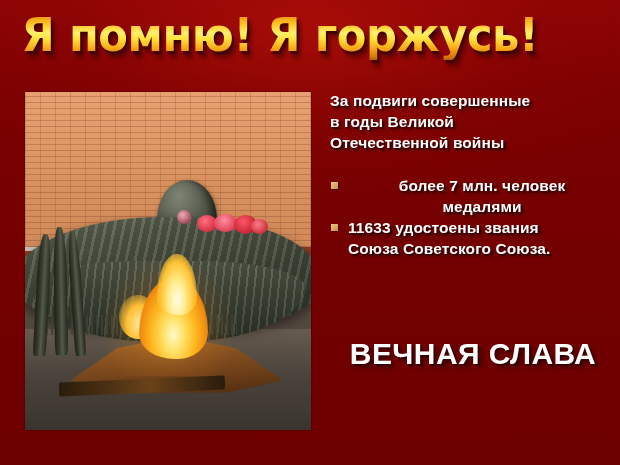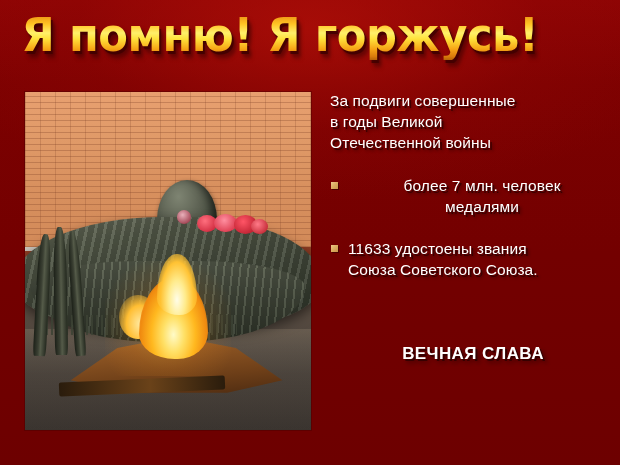--- a/index.html
+++ b/index.html
@@ -169,42 +169,42 @@
     background:radial-gradient(ellipse at 50% 58%, rgba(255,190,60,.30) 0%, rgba(255,150,30,.12) 45%, rgba(255,120,0,0) 78%);
   }
 
   
   #textcol{
     position:absolute;left:330px;top:90px;width:286px;
   }
   .para{
     position:relative;
     color:#ffffff;
-    font-weight:normal;
+    font-weight:bold;
     font-size:15.5px;
     line-height:21px;
     letter-spacing:.1px;
     text-shadow:2px 2px 0 rgba(40,0,0,.70), 3px 3px 3px rgba(20,0,0,.45);
   }
   .bulleted{padding-left:18px;}
   .bullet-sq{
     position:absolute;left:1px;top:7px;width:7px;height:7px;
     background:linear-gradient(135deg,#efc98c 0%,#dcae63 45%,#c9954a 100%);
     box-shadow:1px 1px 0 rgba(40,0,0,.55);
   }
   #p1{margin:0;}
   #p2{margin-top:22px;text-align:center;}
-  #p3{margin-top:21px;}
+  #p3{}
 
   #slogan{
     position:absolute;left:330px;top:340px;width:286px;
     text-align:center;
     color:#ffffff;
     font-weight:bold;
-    font-size:17px;
+    font-size:30px;
     line-height:28px;
     letter-spacing:.4px;
     text-shadow:2px 2px 0 rgba(40,0,0,.72), 4px 4px 4px rgba(20,0,0,.45);
   }
   #slogan .ln{display:block;}
 </style>
 </head>
 <body>
 
 <div id="slide">

